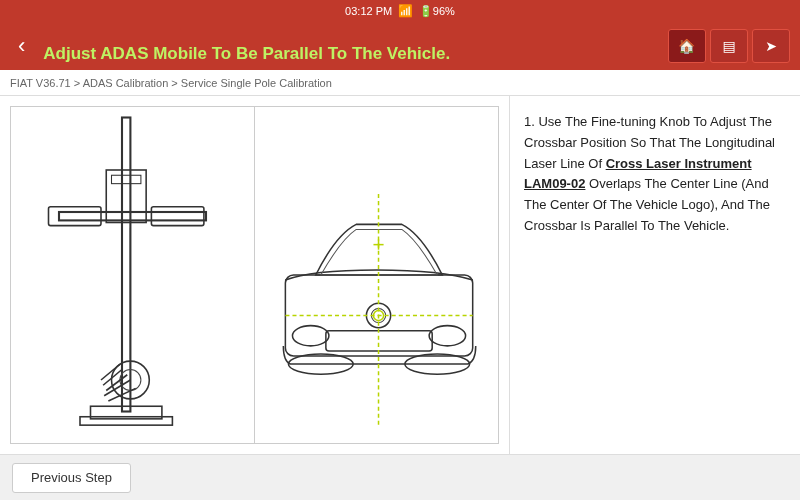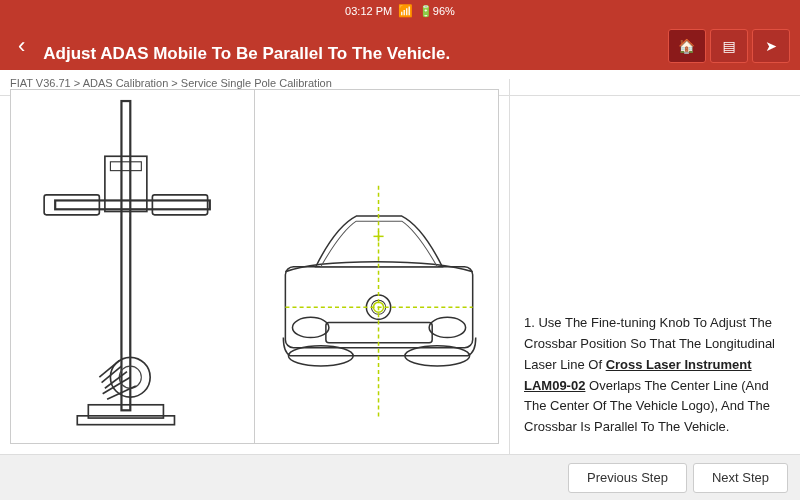--- a/index.html
+++ b/index.html
@@ -29,21 +29,21 @@
       gap: 10px;
     }
     #back-btn {
       color: white;
       font-size: 22px;
       cursor: pointer;
       padding: 4px 8px;
       line-height: 1;
     }
     #header-title {
-      color: #ffffff;
+      color: #bef264;
       font-size: 17px;
       font-weight: bold;
       flex: 1;
       margin-top: 16px;
     }
     #header-icons {
       display: flex;
       gap: 4px;
     }
     .header-icon-btn {
@@ -71,21 +71,20 @@
       font-size: 11px;
       color: #666;
       border-bottom: 1px solid #ddd;
     }
 
     
     #main {
       display: flex;
       height: 358px;
       background: white;
-      align-items: flex-end;
     }
 
     
     #image-area {
       width: 510px;
       padding: 10px;
       display: flex;
       gap: 0;
       border-right: 1px solid #ddd;
     }
@@ -114,21 +113,21 @@
       line-height: 1.6;
     }
     .underline-bold { text-decoration: underline; font-weight: bold; }
 
     
     #footer {
       height: 46px;
       background: #f0f0f0;
       display: flex;
       align-items: center;
-      justify-content: flex-end;
+      justify-content: space-between;
       padding: 0 12px;
       gap: 6px;
       border-top: 1px solid #ddd;
     }
     .nav-btn {
       height: 30px;
       padding: 0 18px;
       border: 1px solid #ccc;
       background: white;
       font-size: 13px;
@@ -242,14 +241,13 @@
   <div id="text-area">
     <p>
       <span>1. Use The Fine-tuning Knob To Adjust The Crossbar Position So That The Longitudinal Laser Line Of </span><span class="underline-bold">Cross Laser Instrument LAM09-02</span><span> Overlaps The Center Line (And The Center Of The Vehicle Logo), And The Crossbar Is Parallel To The Vehicle.</span>
     </p>
   </div>
 
 </div>
 
 <div id="footer">
   <button class="nav-btn">Previous Step</button>
-  <button class="nav-btn">Next Step</button>
 </div>
 
 </body></html>

